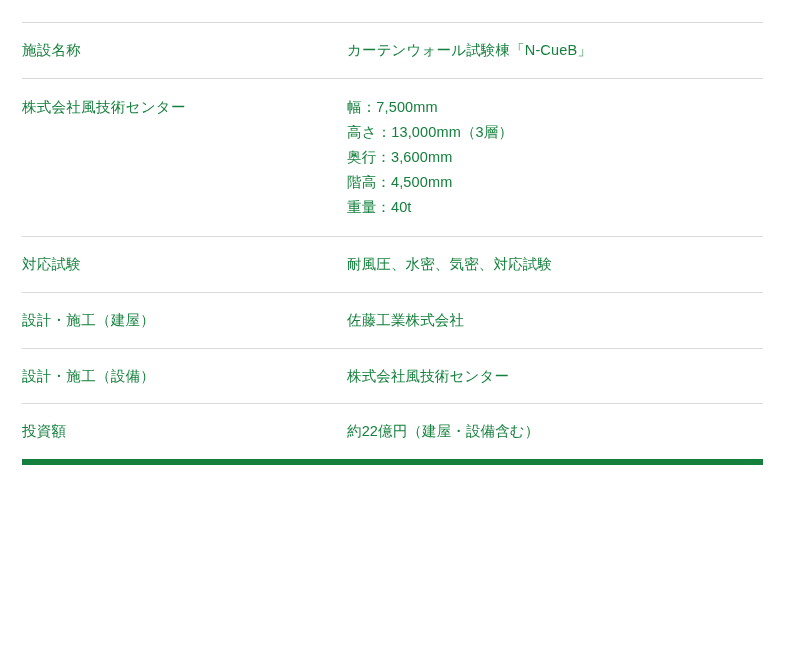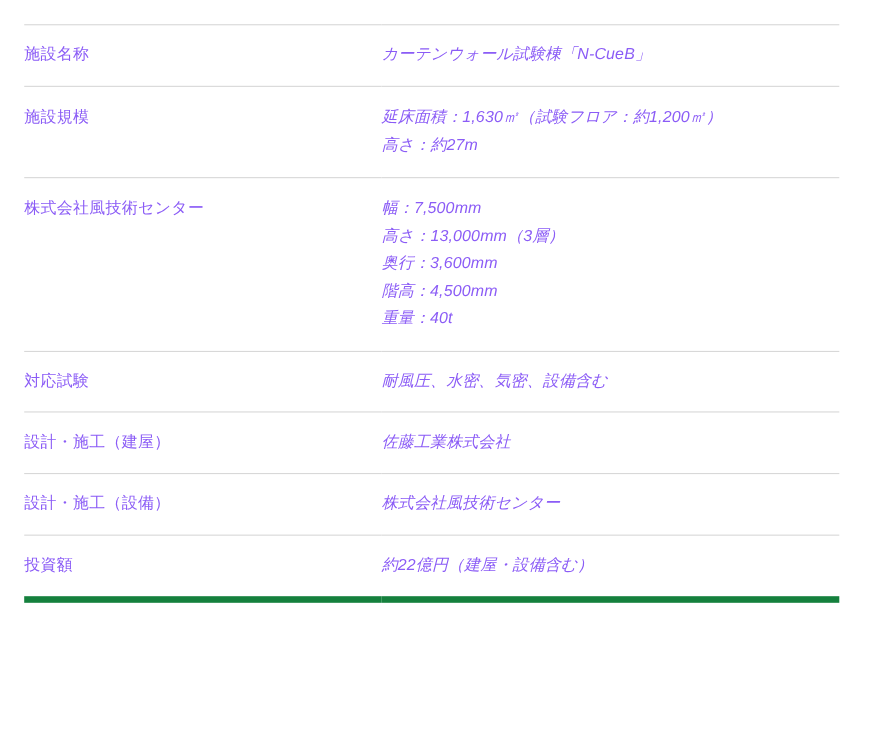--- a/index.html
+++ b/index.html
@@ -32,34 +32,33 @@
   table.spec-table tr:last-child {
     border-bottom: 6px solid #15803d;
   }
   table.spec-table th,
   table.spec-table td {
     text-align: left;
     vertical-align: top;
     font-weight: normal;
     font-size: 14.5px;
     line-height: 1.72;
-    color: #8b5cf6;
+    color: #15803d;
     padding: 15px 0 15px 0;
   }
   th.label-cell {
     width: 325px;
     padding-left: 16px;
     padding-right: 10px;
     letter-spacing: 0.02em;
   }
   td.value-cell {
     padding-left: 20px;
     padding-right: 8px;
     letter-spacing: 0.01em;
-    font-style: italic;
   }
   .value-line {
     display: block;
     white-space: pre;
   }
   
   tr.row-tall th.label-cell,
   tr.row-tall td.value-cell {
     padding-top: 16px;
     padding-bottom: 16px;
@@ -71,40 +70,33 @@
 <div class="page">
   <table class="spec-table">
     <tbody>
       <tr>
         <th class="label-cell">施設名称</th>
         <td class="value-cell">
           <span class="value-line">カーテンウォール試験棟「N-CueB」</span>
         </td>
       </tr>
       <tr class="row-tall">
-        <th class="label-cell">施設規模</th>
-        <td class="value-cell">
-          <span class="value-line">延床面積：1,630㎡（試験フロア：約1,200㎡）</span>
-          <span class="value-line">高さ：約27m</span>
-        </td>
-      </tr>
-      <tr class="row-tall">
         <th class="label-cell">株式会社風技術センター</th>
         <td class="value-cell">
           <span class="value-line">幅：7,500mm</span>
           <span class="value-line">高さ：13,000mm（3層）</span>
           <span class="value-line">奥行：3,600mm</span>
           <span class="value-line">階高：4,500mm</span>
           <span class="value-line">重量：40t</span>
         </td>
       </tr>
       <tr>
         <th class="label-cell">対応試験</th>
         <td class="value-cell">
-          <span class="value-line">耐風圧、水密、気密、設備含む</span>
+          <span class="value-line">耐風圧、水密、気密、対応試験</span>
         </td>
       </tr>
       <tr>
         <th class="label-cell">設計・施工（建屋）</th>
         <td class="value-cell">
           <span class="value-line">佐藤工業株式会社</span>
         </td>
       </tr>
       <tr>
         <th class="label-cell">設計・施工（設備）</th>

